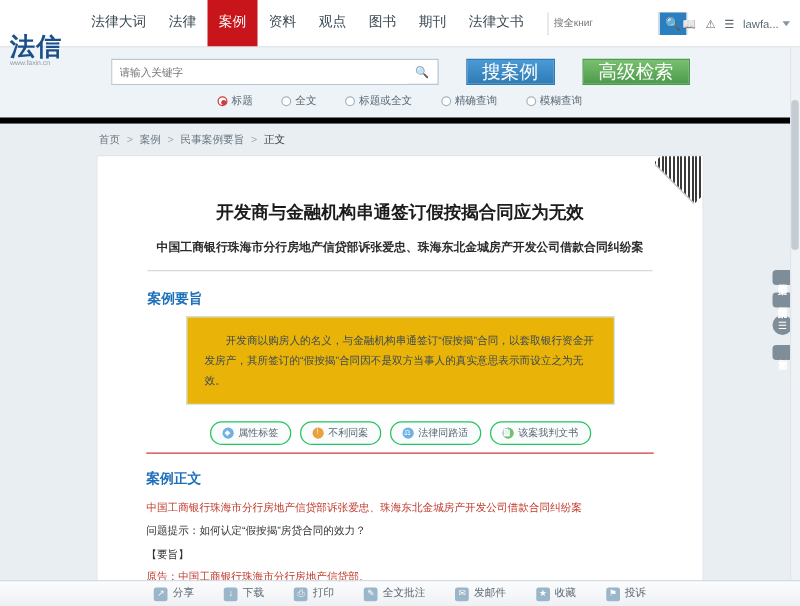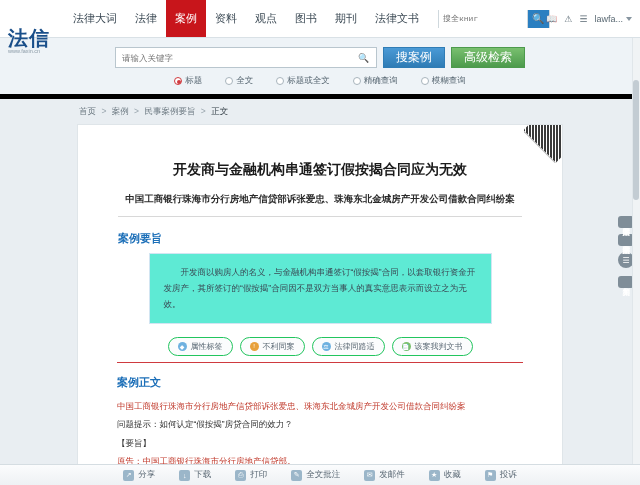--- a/index.html
+++ b/index.html
@@ -38,21 +38,21 @@
   .nav-item.active {
     background: #c8151b; color: #fff;
   }
   .topsearch {
     margin-left: 10px; display:flex; align-items:center;
     border: 1px solid #cfd8dd; height: 18px; background:#fff;
   }
   .topsearch input {
     border: none; outline: none; height: 32px; width: 88px;
     font-size: 8px; color:#888; padding-left: 4px;
-    font-family: Liberation Mono, monospace;
+    font-family: Liberation Sans, sans-serif;
   }
   .topsearch .btn {
     width: 22px; height: 18px; background: #2a7fc1; color:#fff;
     display:flex; align-items:center; justify-content:center; font-size:10px;
     border-left:1px solid #cfd8dd; cursor:pointer;
   }
   .topright {
     position:absolute; right:8px; top:0; height:38px;
     display:flex; align-items:center; gap:7px; font-size:9px; color:#5a6973;
   }
@@ -71,22 +71,22 @@
     width: 262px; height: 21px; border:1px solid #b9c6ce; background:#fff;
     display:flex; align-items:center;
   }
   .bigbox input {
     border:none; outline:none; width:100%; height:19px; padding-left:6px;
     font-size:8.5px; color:#9aa5ad;
     font-family: "Liberation Sans", sans-serif;
   }
   .sbtn {
     height:21px; border:1px solid #2f7cb5; background: linear-gradient(#4a9ad6,#2f7cb5);
-    color:#fff; font-size:12px; padding: 0 12px; display:flex; align-items:center;
-    gap:4px; margin-left:6px; cursor:pointer;
+    color:#fff; font-size:15px; padding: 0 12px; display:flex; align-items:center;
+    gap:4px; margin-left:22px; cursor:pointer;
   }
   .sbtn.green { border-color:#4c9a4c; background: linear-gradient(#79c06f,#4c9a4c); }
   .opts {
     display:flex; align-items:flex-end; justify-content:center; gap:23px;
     margin-top:7px; font-size:8.5px; color:#5b6a75;
   }
   .opt { display:flex; align-items:center; gap:3px; cursor:pointer; }
   .radio {
     width:8px;height:8px;border-radius:50%;border:1px solid #a8b4bc;background:#fff;
     display:inline-block; position:relative;
@@ -133,21 +133,21 @@
     padding: 0 46px 10px 46px; line-height:1.6;
     border-bottom: 0;
   }
   .rule {
     width: 404px; height:1px; background:#d8d8d8; margin: 0 auto 14px auto;
   }
   .sec-h {
     color:#1c6fb8; font-size:11px; font-weight:bold; margin: 0 0 7px 40px;
   }
   .summary {
-    width: 343px; margin: 0 auto; background:#5eead4; border:1px solid #d2e5f2;
+    width: 343px; margin: 0 auto; background:#eab308; border:1px solid #d2e5f2;
     padding: 10px 14px; line-height: 1.9; font-size: 8.5px; color:#3a4a55;
     text-indent: 17px;
   }
   .btnrow {
     display:flex; justify-content:center; gap:7px; margin: 13px 0 6px 0;
   }
   .pill {
     border:1px solid #22c55e; background:#fbfcfd; border-radius:11px;
     font-size:8px; color:#5a6874; padding: 3px 9px; display:flex; align-items:center; gap:4px;
     cursor:pointer;

